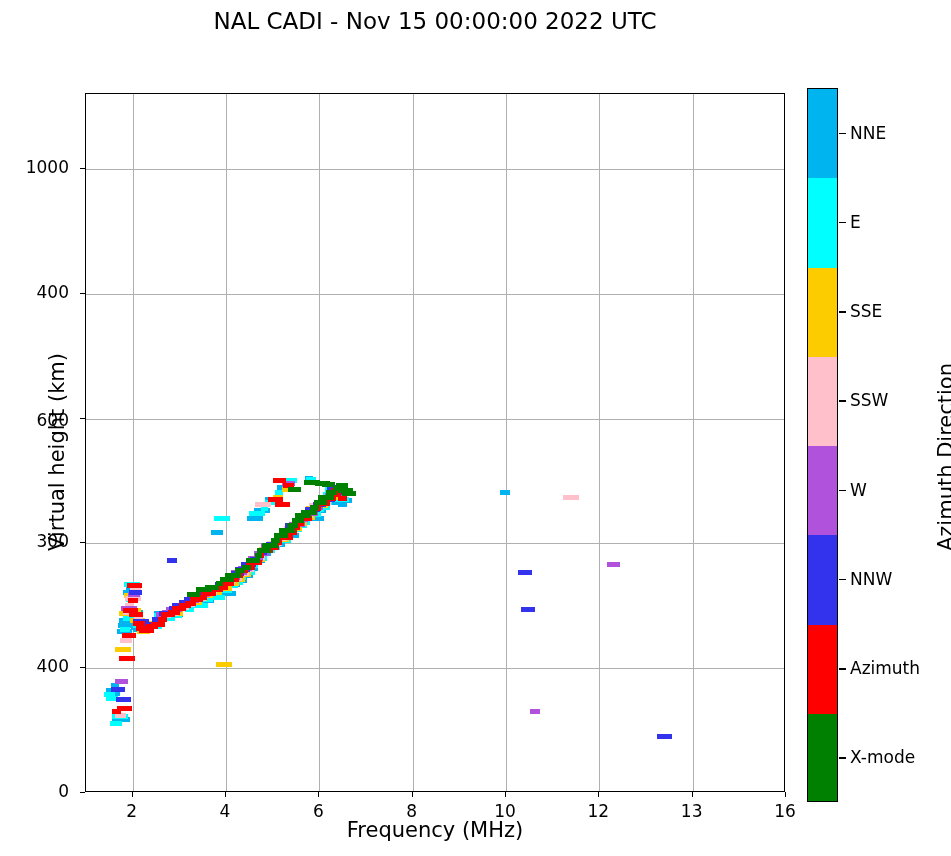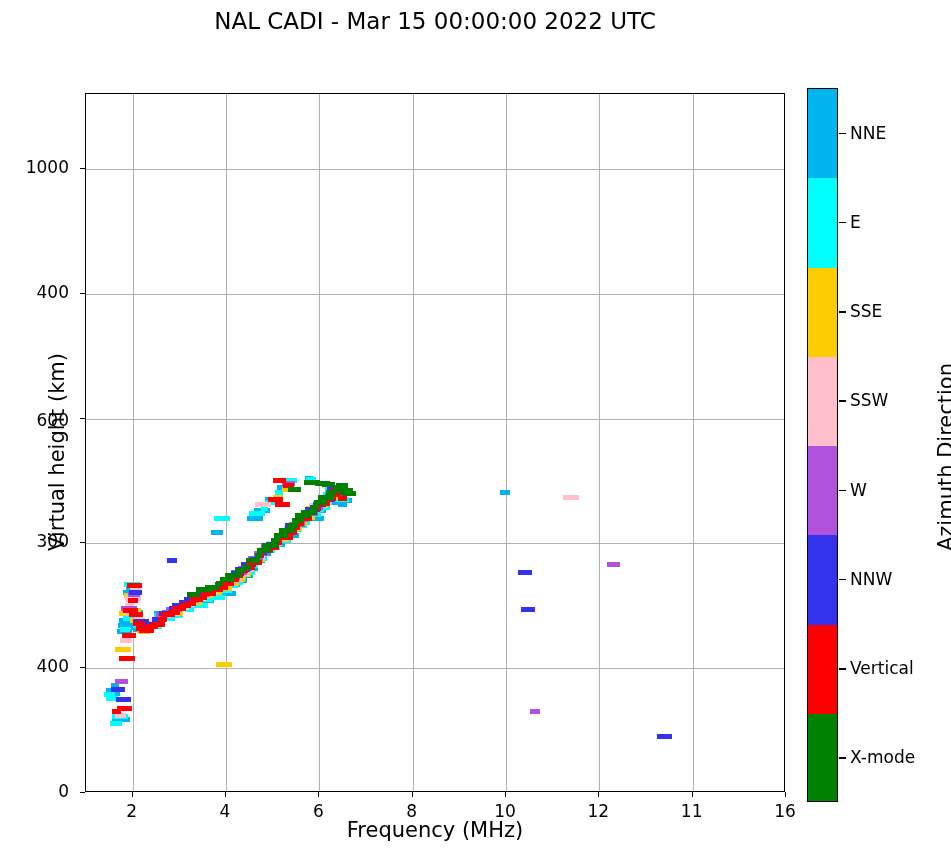--- a/index.html
+++ b/index.html
@@ -155,21 +155,21 @@
     transform: rotate(-90deg);
     transform-origin: center center;
     white-space: nowrap;
   }
 </style>
 </head>
 <body>
 
 <div id="figure">
 
-  <div id="chart-title">NAL CADI - Mar 15 00:00:00 2022 UTC</div>
+  <div id="chart-title">NAL CADI - Nov 15 00:00:00 2022 UTC</div>
 
   <div id="plot-area">
     <div id="grid-layer">
         <div class="gridline-v" style="left: 46.6667px;"></div>
         <div class="gridline-v" style="left: 140px;"></div>
         <div class="gridline-v" style="left: 233.333px;"></div>
         <div class="gridline-v" style="left: 326.667px;"></div>
         <div class="gridline-v" style="left: 420px;"></div>
         <div class="gridline-v" style="left: 513.333px;"></div>
         <div class="gridline-v" style="left: 606.667px;"></div>
@@ -546,21 +546,21 @@
       <div class="ticklabel-x" style="left: 195px; top: 801px;">4</div>
       <div class="tick-x" style="left: 318.333px; top: 792px;"></div>
       <div class="ticklabel-x" style="left: 288.333px; top: 801px;">6</div>
       <div class="tick-x" style="left: 411.667px; top: 792px;"></div>
       <div class="ticklabel-x" style="left: 381.667px; top: 801px;">8</div>
       <div class="tick-x" style="left: 505px; top: 792px;"></div>
       <div class="ticklabel-x" style="left: 475px; top: 801px;">10</div>
       <div class="tick-x" style="left: 598.333px; top: 792px;"></div>
       <div class="ticklabel-x" style="left: 568.333px; top: 801px;">12</div>
       <div class="tick-x" style="left: 691.667px; top: 792px;"></div>
-      <div class="ticklabel-x" style="left: 661.667px; top: 801px;">11</div>
+      <div class="ticklabel-x" style="left: 661.667px; top: 801px;">13</div>
       <div class="tick-x" style="left: 785px; top: 792px;"></div>
       <div class="ticklabel-x" style="left: 755px; top: 801px;">16</div>
       <div class="tick-y" style="left: 80px; top: 792px;"></div>
       <div class="ticklabel-y" style="left: 9px; top: 781px;">0</div>
       <div class="tick-y" style="left: 80px; top: 667.179px;"></div>
       <div class="ticklabel-y" style="left: 9px; top: 656.179px;">400</div>
       <div class="tick-y" style="left: 80px; top: 542.357px;"></div>
       <div class="ticklabel-y" style="left: 9px; top: 531.357px;">300</div>
       <div class="tick-y" style="left: 80px; top: 417.536px;"></div>
       <div class="ticklabel-y" style="left: 9px; top: 410px;">600</div>
@@ -590,19 +590,19 @@
       <div class="cblabel" style="top: 221.875px;">E</div>
       <div class="cbtick" style="top: 311.125px;"></div>
       <div class="cblabel" style="top: 311.125px;">SSE</div>
       <div class="cbtick" style="top: 400.375px;"></div>
       <div class="cblabel" style="top: 400.375px;">SSW</div>
       <div class="cbtick" style="top: 489.625px;"></div>
       <div class="cblabel" style="top: 489.625px;">W</div>
       <div class="cbtick" style="top: 578.875px;"></div>
       <div class="cblabel" style="top: 578.875px;">NNW</div>
       <div class="cbtick" style="top: 668.125px;"></div>
-      <div class="cblabel" style="top: 668.125px;">Vertical</div>
+      <div class="cblabel" style="top: 668.125px;">Azimuth</div>
       <div class="cbtick" style="top: 757.375px;"></div>
       <div class="cblabel" style="top: 757.375px;">X-mode</div>
     </div>
   <div id="cbtitle">Azimuth Direction</div>
 
 </div>
 
 </body></html>

